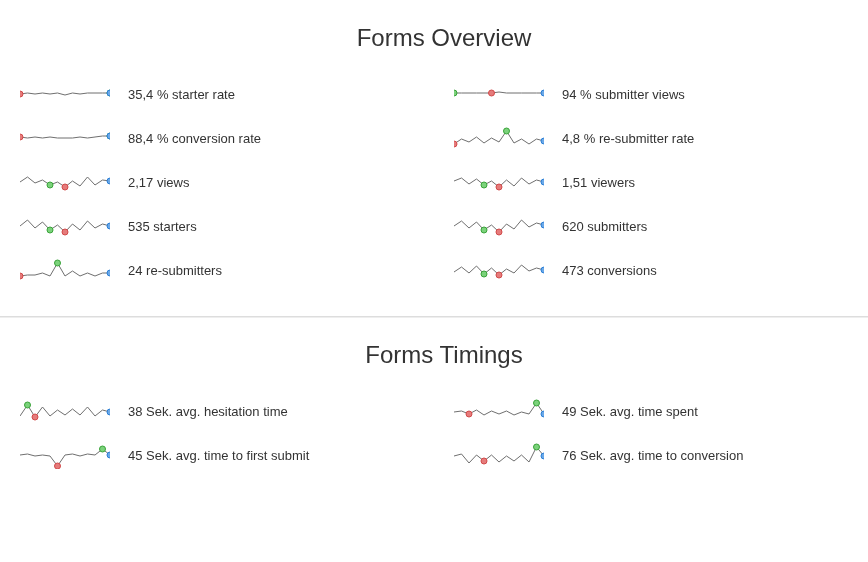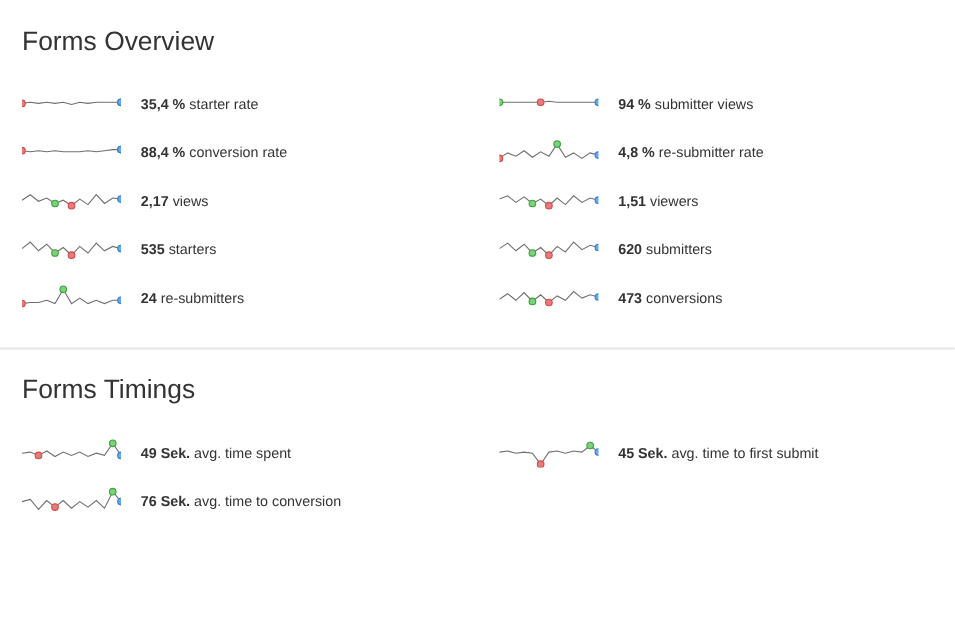--- a/index.html
+++ b/index.html
@@ -1,27 +1,27 @@
 <!DOCTYPE html>
 <html><head>
 <meta charset="utf-8">
 <style>
   html,body{margin:0;padding:0;background:#fff;font-family:"Segoe UI",Arial,sans-serif;color:#333;}
-  .page{width:868px;height:562px;position:relative;box-sizing:border-box;}
+  .page{width:868px;height:562px;position:relative;box-sizing:border-box;text-align:center;}
   .section-title{font-size:24px;font-weight:400;color:#333;margin:0;padding:24px 0 20px 20px;}
   .grid{display:flex;flex-wrap:wrap;width:100%;}
   .cell{width:50%;box-sizing:border-box;padding:4px 0 4px 20px;display:flex;align-items:center;height:44px;}
   .spark{width:90px;height:28px;flex:0 0 90px;margin-right:18px;}
   .spark svg{width:90px;height:28px;display:block;}
   .spark path{fill:none;stroke:#6f6f6f;stroke-width:1;}
   .spark circle.red{fill:#e57b7b;stroke:#d24a4a;stroke-width:1;}
   .spark circle.green{fill:#7bd27b;stroke:#3aa33a;stroke-width:1;}
   .spark circle.blue{fill:#6aa8e8;stroke:#2b7fd6;stroke-width:1;}
   .metric{font-size:13px;color:#333;white-space:nowrap;}
-  .metric b{font-weight:700;}
+  .metric b{font-weight:400;}
   .divider{height:1px;background:#ddd;margin:24px 0 0 0;box-shadow:0 1px 0 #eee;}
 </style>
 </head>
 <body>
 <div class="page">
 
 <h2 class="section-title">Forms Overview</h2>
 <div class="grid">
   <div class="cell">
     <div class="spark">
@@ -135,20 +135,31 @@
   </div>
 </div>
 
 <div class="divider"></div>
 
 <h2 class="section-title">Forms Timings</h2>
 <div class="grid">
   <div class="cell">
     <div class="spark">
           <svg viewBox="0 0 90 28">
+            <path d="M0 19 L7.5 8 L15.0 20 L22.5 10 L30.0 19 L37.5 13 L45.0 18 L52.5 12 L60.0 18 L67.5 10 L75.0 19 L82.5 13 L90.0 15"></path>
+            <circle class="red" cx="15.0" cy="20" r="3"></circle>
+            <circle class="green" cx="7.5" cy="8" r="3"></circle>
+            <circle class="blue" cx="90.0" cy="15" r="3"></circle>
+          </svg>
+        </div>
+    <div class="metric"><b>38 Sek.</b> <span>avg. hesitation time</span></div>
+  </div>
+  <div class="cell">
+    <div class="spark">
+          <svg viewBox="0 0 90 28">
             <path d="M0 15 L7.5 14 L15.0 17 L22.5 13 L30.0 18 L37.5 14 L45.0 17 L52.5 14 L60.0 18 L67.5 15 L75.0 17 L82.5 6 L90.0 17"></path>
             <circle class="red" cx="15.0" cy="17" r="3"></circle>
             <circle class="green" cx="82.5" cy="6" r="3"></circle>
             <circle class="blue" cx="90.0" cy="17" r="3"></circle>
           </svg>
         </div>
     <div class="metric"><b>49 Sek.</b> <span>avg. time spent</span></div>
   </div>
   <div class="cell">
     <div class="spark">

